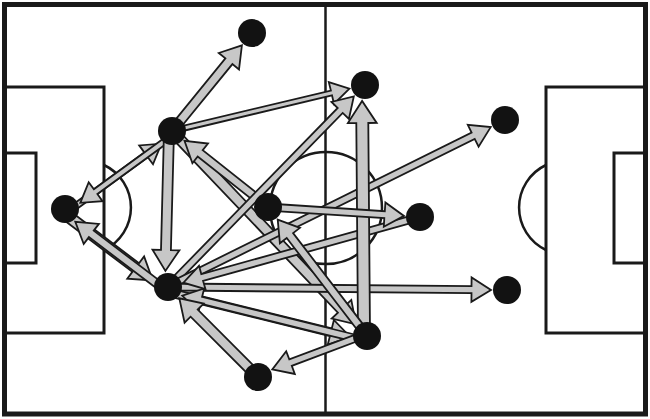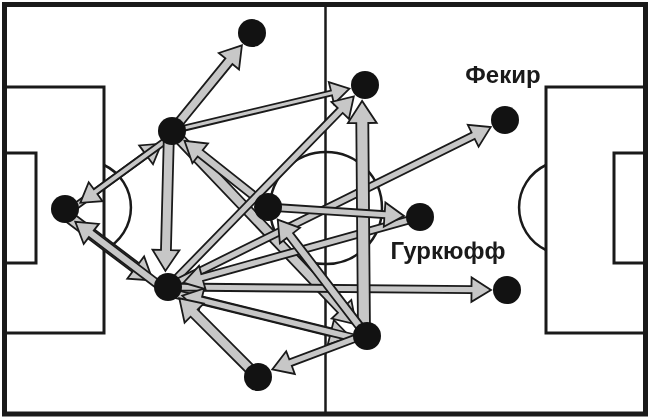--- a/index.html
+++ b/index.html
@@ -48,15 +48,13 @@
       <circle cx="65" cy="209" r="14" fill="#121212"></circle>
       <circle cx="365" cy="85" r="14" fill="#121212"></circle>
       <circle cx="505" cy="120" r="14" fill="#121212"></circle>
       <circle cx="268" cy="207" r="14" fill="#121212"></circle>
       <circle cx="168" cy="287" r="14" fill="#121212"></circle>
       <circle cx="420" cy="217" r="14" fill="#121212"></circle>
       <circle cx="507" cy="290" r="14" fill="#121212"></circle>
       <circle cx="367" cy="336" r="14" fill="#121212"></circle>
       <circle cx="258" cy="377" r="14" fill="#121212"></circle>
     </svg>
-  <div class="lbl" style="left: 503px; top: 75px; color: rgb(26, 26, 26);">Фекир</div>
-  <div class="lbl" style="left: 448px; top: 251px; color: rgb(26, 26, 26);">Гуркюфф</div>
 </div>
 
 </body></html>

